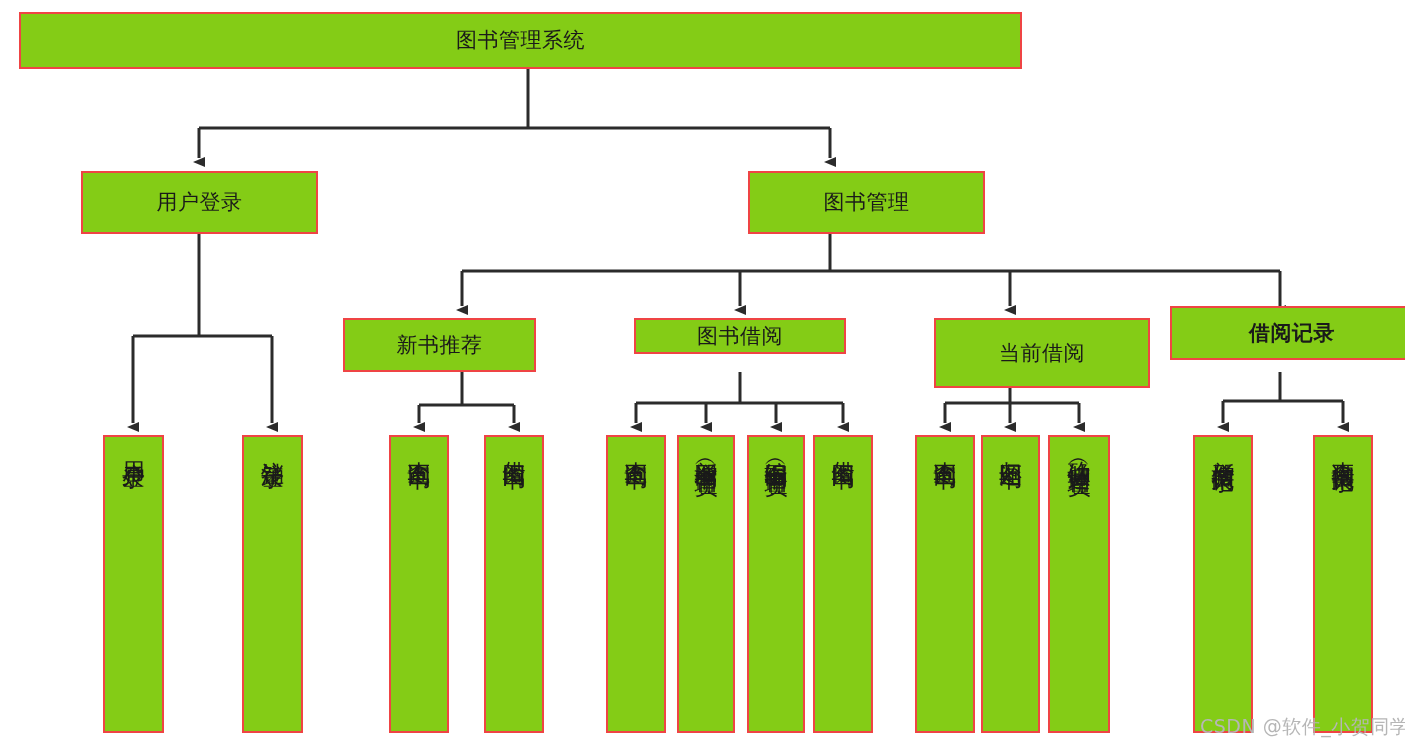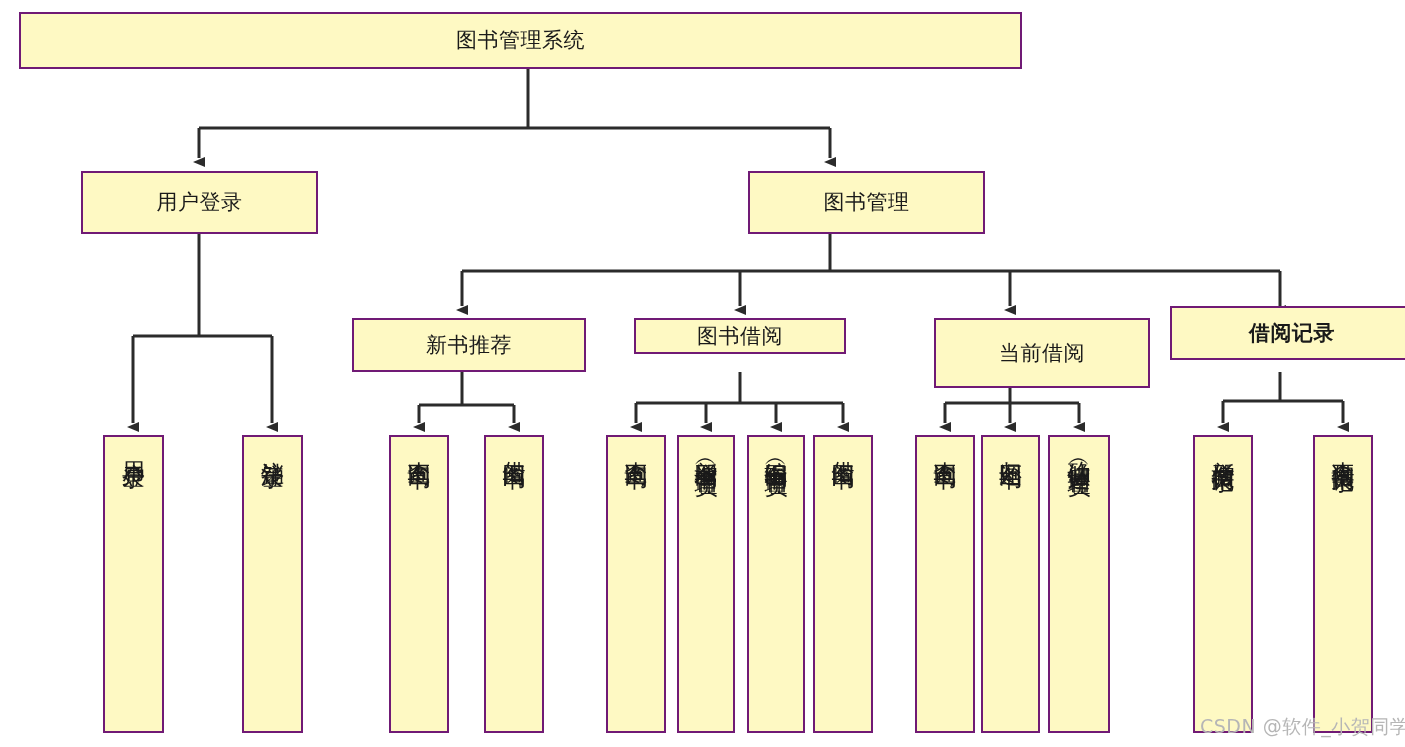--- a/index.html
+++ b/index.html
@@ -24,22 +24,22 @@
     position: absolute;
     left: 0;
     top: 0;
     width: 1405px;
     height: 747px;
     pointer-events: none;
   }
   .node {
     position: absolute;
     box-sizing: border-box;
-    border: 2px solid #701a75;
-    background: #fef9c3;
+    border: 2px solid #ef4444;
+    background: #84cc16;
     display: flex;
     align-items: center;
     justify-content: center;
     color: #1a1a1a;
   }
   .node-label {
     display: block;
     text-align: center;
     line-height: 1.18;
     white-space: pre;
@@ -129,21 +129,21 @@
   </div>
 
   <div class="node horiz" style="left:81px; top:171px; width:237px; height:63px;">
     <span class="node-label">用户登录</span>
   </div>
 
   <div class="node horiz" style="left:748px; top:171px; width:237px; height:63px;">
     <span class="node-label">图书管理</span>
   </div>
 
-  <div class="node horiz" style="left:352px; top:318px; width:234px; height:54px;">
+  <div class="node horiz" style="left:343px; top:318px; width:193px; height:54px;">
     <span class="node-label">新书推荐</span>
   </div>
 
   <div class="node horiz" style="left:634px; top:318px; width:212px; height:36px;">
     <span class="node-label">图书借阅</span>
   </div>
 
   <div class="node horiz" style="left:934px; top:318px; width:216px; height:70px;">
     <span class="node-label">当前借阅</span>
   </div>

